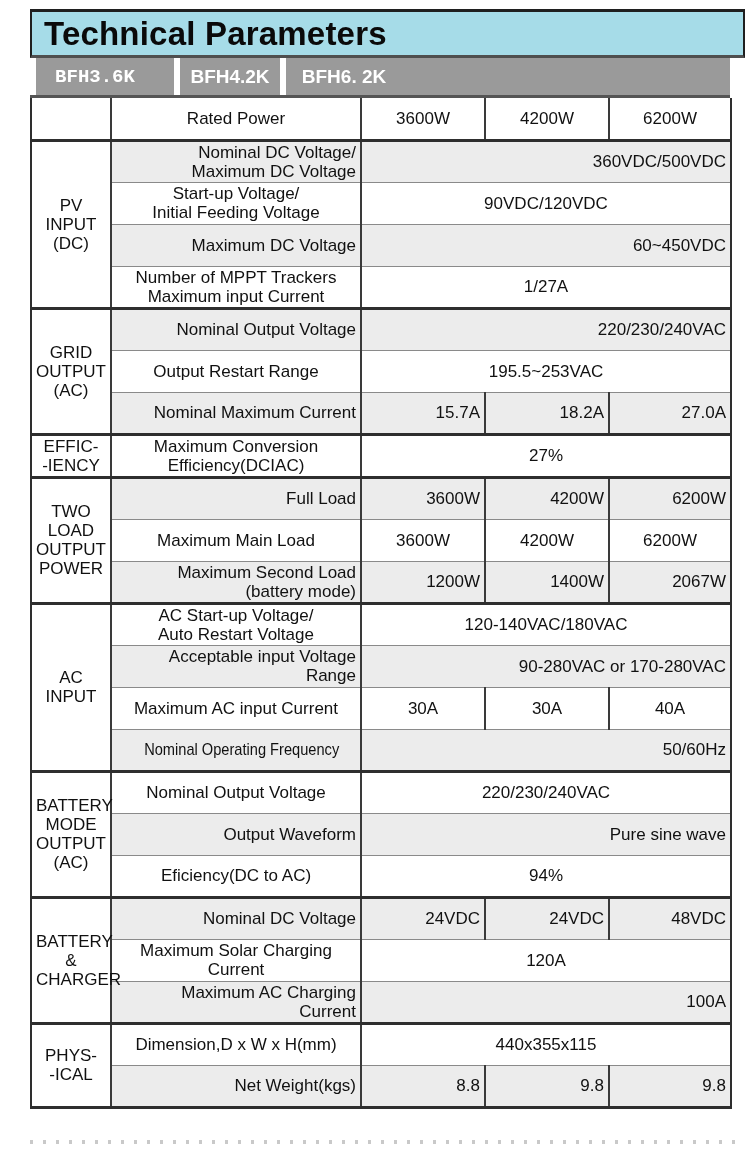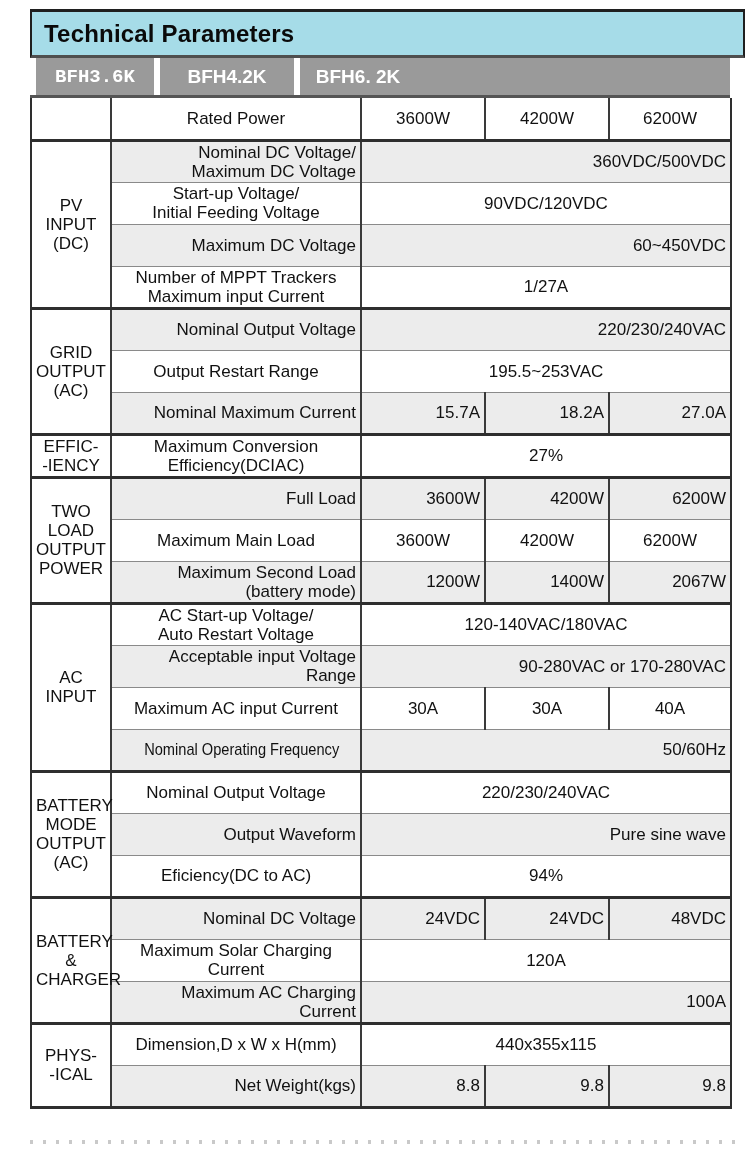--- a/index.html
+++ b/index.html
@@ -25,38 +25,38 @@
     width:715px;height:49px;
     background:var(--cyan);
     border-top:3px solid #1f1f1f;
     border-left:2px solid #1f1f1f;
     border-right:2px solid #1f1f1f;
     border-bottom:3px solid var(--mid);
     display:flex;align-items:center;
     padding-left:12px;
   }
   .title-bar .title{
-    font-size:24px;font-weight:bold;color:#0a0a0a;letter-spacing:0.2px;
+    font-size:33px;font-weight:bold;color:#0a0a0a;letter-spacing:0.2px;
   }
 
   
   .model-row{
     width:700px;height:40px;
     background:var(--hdr-gray);
     border-bottom:3px solid #555;
     display:flex;align-items:stretch;
   }
   .model-row .cell{
     display:flex;align-items:center;justify-content:center;
     color:#ffffff;font-weight:bold;font-size:19px;
   }
   .model-row .model-name-col{width:330px;justify-content:flex-start;padding-left:12px;}
   .model-row .model-cell{border-left:6px solid #ffffff;}
   .model-row .m1{width:124px;font-family:Liberation Mono, monospace;}
-  .model-row .m2{width:140px;}
+  .model-row .m2{width:106px;margin-left:20px;}
   .model-row .m3{width:122px;}
 
   
   table.spec{
     width:700px;
     border-collapse:collapse;
     table-layout:fixed;
     border-left:2px solid var(--dark);
     border-right:2px solid var(--dark);
     border-bottom:3px solid var(--dark);

